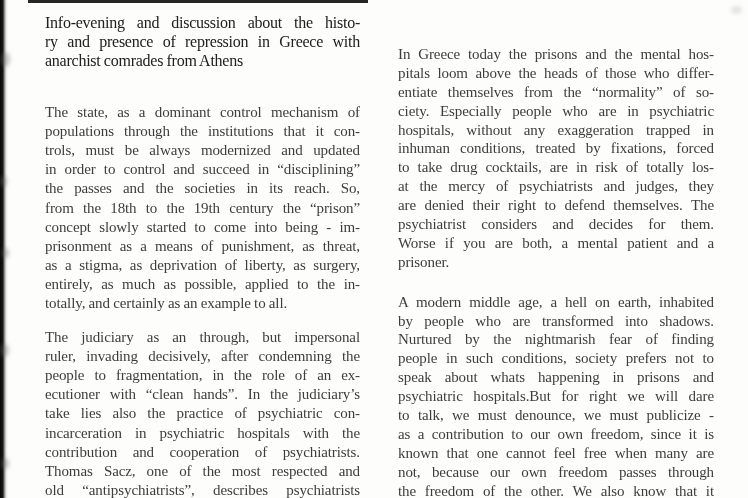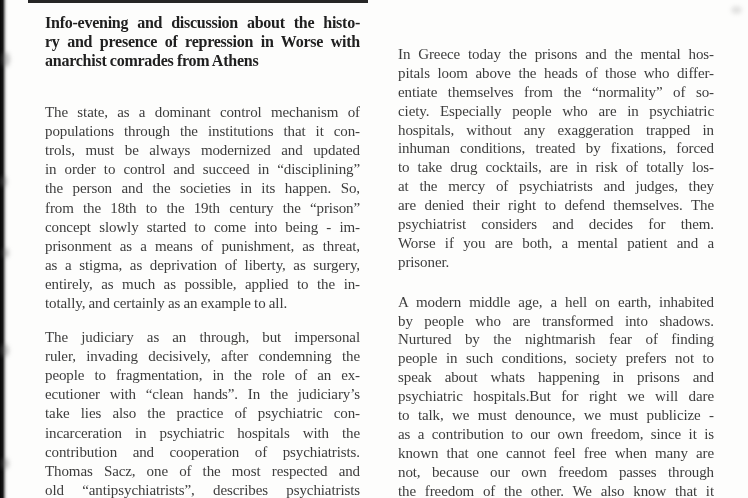--- a/index.html
+++ b/index.html
@@ -45,21 +45,21 @@
   .line {
     height: var(--lh); line-height: var(--lh);
     overflow: hidden;
     text-align: justify; text-align-last: justify;
     font-size: 15px;
     letter-spacing: -0.1px; word-spacing: -0.4px;
     white-space: nowrap;
   }
   .line.short { text-align-last: left; }
   .heading .line {
-    font-weight: bold; font-size: 16px;
+    font-weight: normal; font-size: 16px;
     color: var(--heading-ink, #202020);
     letter-spacing: -0.25px;
   }
   .heading        { margin-bottom: 21px; }
   .para-1         { margin-bottom: 14px; margin-top: 32px; }
   .col-right .para-1 { margin-bottom: 21px; }
 </style>
 </head>
 <body>
 
@@ -70,30 +70,30 @@
   <div class="smudge s1"></div>
   <div class="smudge s2"></div>
   <div class="smudge s3"></div>
   <div class="smudge s4"></div>
   <div class="smudge s5"></div>
   <div class="smudge s6"></div>
 
   <div class="col col-left">
     <div class="heading">
       <div class="line">Info-evening and discussion about the histo-</div>
-      <div class="line">ry and presence of repression in Worse with</div>
+      <div class="line">ry and presence of repression in Greece with</div>
       <div class="line short">anarchist comrades from Athens</div>
     </div>
 
     <div class="para-1">
       <div class="line">The state, as a dominant control mechanism of</div>
       <div class="line">populations through the institutions that it con-</div>
       <div class="line">trols, must be always modernized and updated</div>
       <div class="line">in order to control and succeed in “disciplining”</div>
-      <div class="line">the person and the societies in its happen. So,</div>
+      <div class="line">the passes and the societies in its reach. So,</div>
       <div class="line">from the 18th to the 19th century the “prison”</div>
       <div class="line">concept slowly started to come into being - im-</div>
       <div class="line">prisonment as a means of punishment, as threat,</div>
       <div class="line">as a stigma, as deprivation of liberty, as surgery,</div>
       <div class="line">entirely, as much as possible, applied to the in-</div>
       <div class="line short">totally, and certainly as an example to all.</div>
     </div>
 
     <div class="para-2">
       <div class="line">The judiciary as an through, but impersonal</div>

